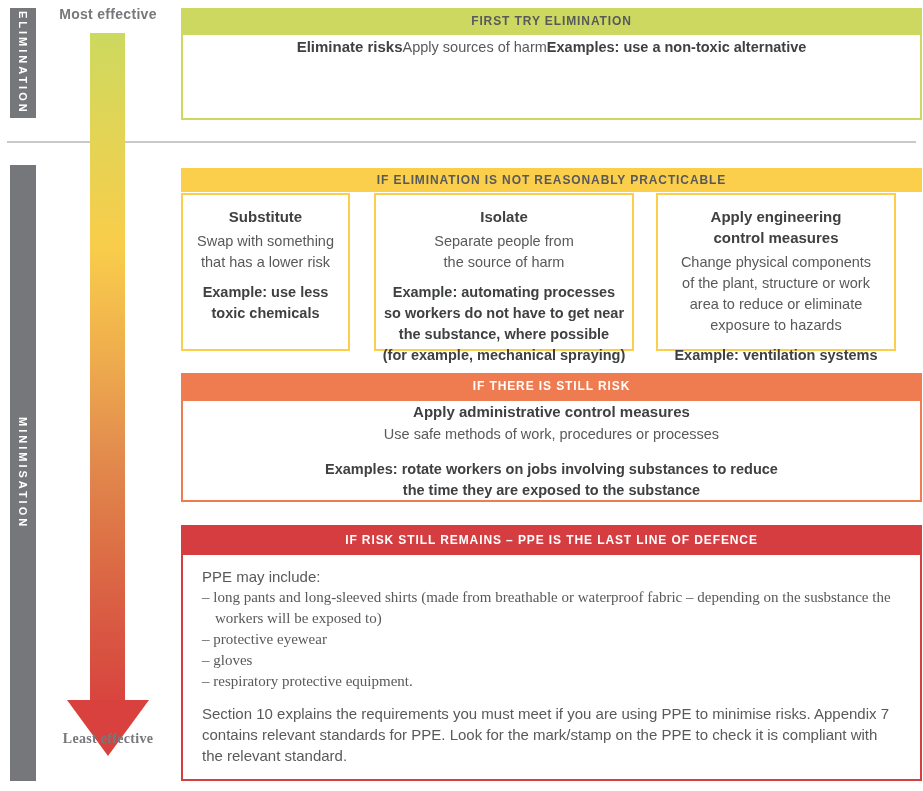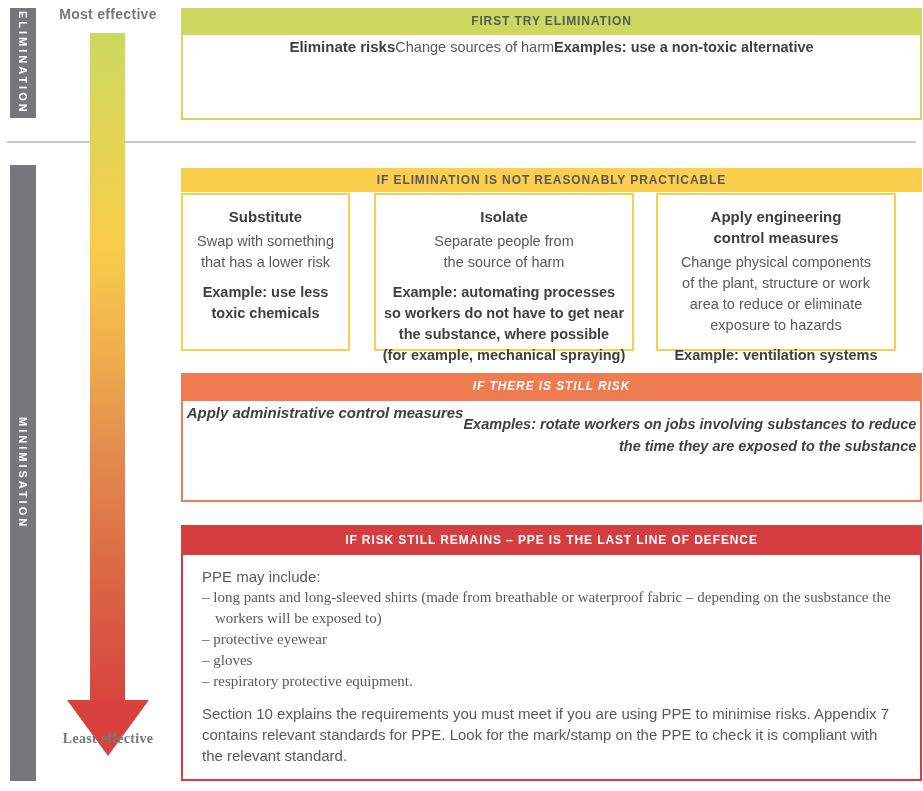--- a/index.html
+++ b/index.html
@@ -36,22 +36,22 @@
   .hdr-red{background:var(--red);height:30px;}
 
   .sec-green{top:8px;border-radius:24px;}
   .body-green{height:87px;border:2px solid var(--green);display:flex;flex-direction:row;justify-content:center;text-align:center;font-size:14.5px;color:var(--text);line-height:24px;}
   .sec-yellow{top:168px;}
   .yellow-row{display:flex;margin-top:1px;}
   .ybox{border:2px solid var(--yellow);height:158px;padding-top:11px;text-align:center;font-size:14.5px;color:var(--text);line-height:21px;}
   .ybox-1{width:169px;margin-right:24px;}
   .ybox-2{width:260px;margin-right:22px;}
   .ybox-3{width:240px;}
-  .sec-orange{top:373px;font-style:italic;}
-  .body-orange{height:103px;border:2px solid var(--orange);display:flex;justify-content:center;text-align:right;font-size:14.5px;color:var(--text);line-height:23px;}
+  .sec-orange{top:373px;}
+  .body-orange{height:103px;border:2px solid var(--orange);display:flex;flex-direction:column;justify-content:center;text-align:center;font-size:14.5px;color:var(--text);line-height:23px;}
   .sec-red{top:525px;}
   .body-red{height:226px;border:2px solid var(--red);border-top:none;padding:11px 20px 0 19px;font-size:15px;color:var(--text);line-height:21px;text-align:left;}
   .sec-red .hdr-red{border:2px solid var(--red);}
 
   .title{font-weight:bold;color:var(--heading);font-size:15px;}
   .bold{font-weight:bold;color:var(--heading);}
   .pre{white-space:pre-line;}
   .ybox .title{margin-bottom:4px;}
   .ybox .example{margin-top:9px;}
   .body-orange .example{margin-top:13px;line-height:21.5px;}
@@ -76,21 +76,21 @@
     <span>ELIMINATION</span>
   </div>
   <div class="side-bar bar-min">
     <span>MINIMISATION</span>
   </div>
 
   <section class="sec sec-green">
     <div class="sec-header hdr-green">FIRST TRY ELIMINATION</div>
     <div class="body-green">
       <div class="title">Eliminate risks</div>
-      <div>Change sources of harm</div>
+      <div>Apply sources of harm</div>
       <div class="bold">Examples: use a non-toxic alternative</div>
     </div>
   </section>
 
   <section class="sec sec-yellow">
     <div class="sec-header hdr-yellow">IF ELIMINATION IS NOT REASONABLY PRACTICABLE</div>
     <div class="yellow-row">
       <div class="ybox ybox-1">
         <div class="title pre">Substitute</div>
         <div class="pre">Swap with something
@@ -116,20 +116,21 @@
 exposure to hazards</div>
         <div class="bold pre example">Example: ventilation systems</div>
       </div>
     </div>
   </section>
 
   <section class="sec sec-orange">
     <div class="sec-header hdr-orange on-dark">IF THERE IS STILL RISK</div>
     <div class="body-orange">
       <div class="title">Apply administrative control measures</div>
+      <div>Use safe methods of work, procedures or processes</div>
       <div class="bold pre example">Examples: rotate workers on jobs involving substances to reduce
 the time they are exposed to the substance</div>
     </div>
   </section>
 
   <section class="sec sec-red">
     <div class="sec-header hdr-red on-dark">IF RISK STILL REMAINS – PPE IS THE LAST LINE OF DEFENCE</div>
     <div class="body-red">
       <div>PPE may include:</div>
       <div class="ppe-item">– long pants and long-sleeved shirts (made from breathable or waterproof fabric – depending on the susbstance the workers will be exposed to)</div>

